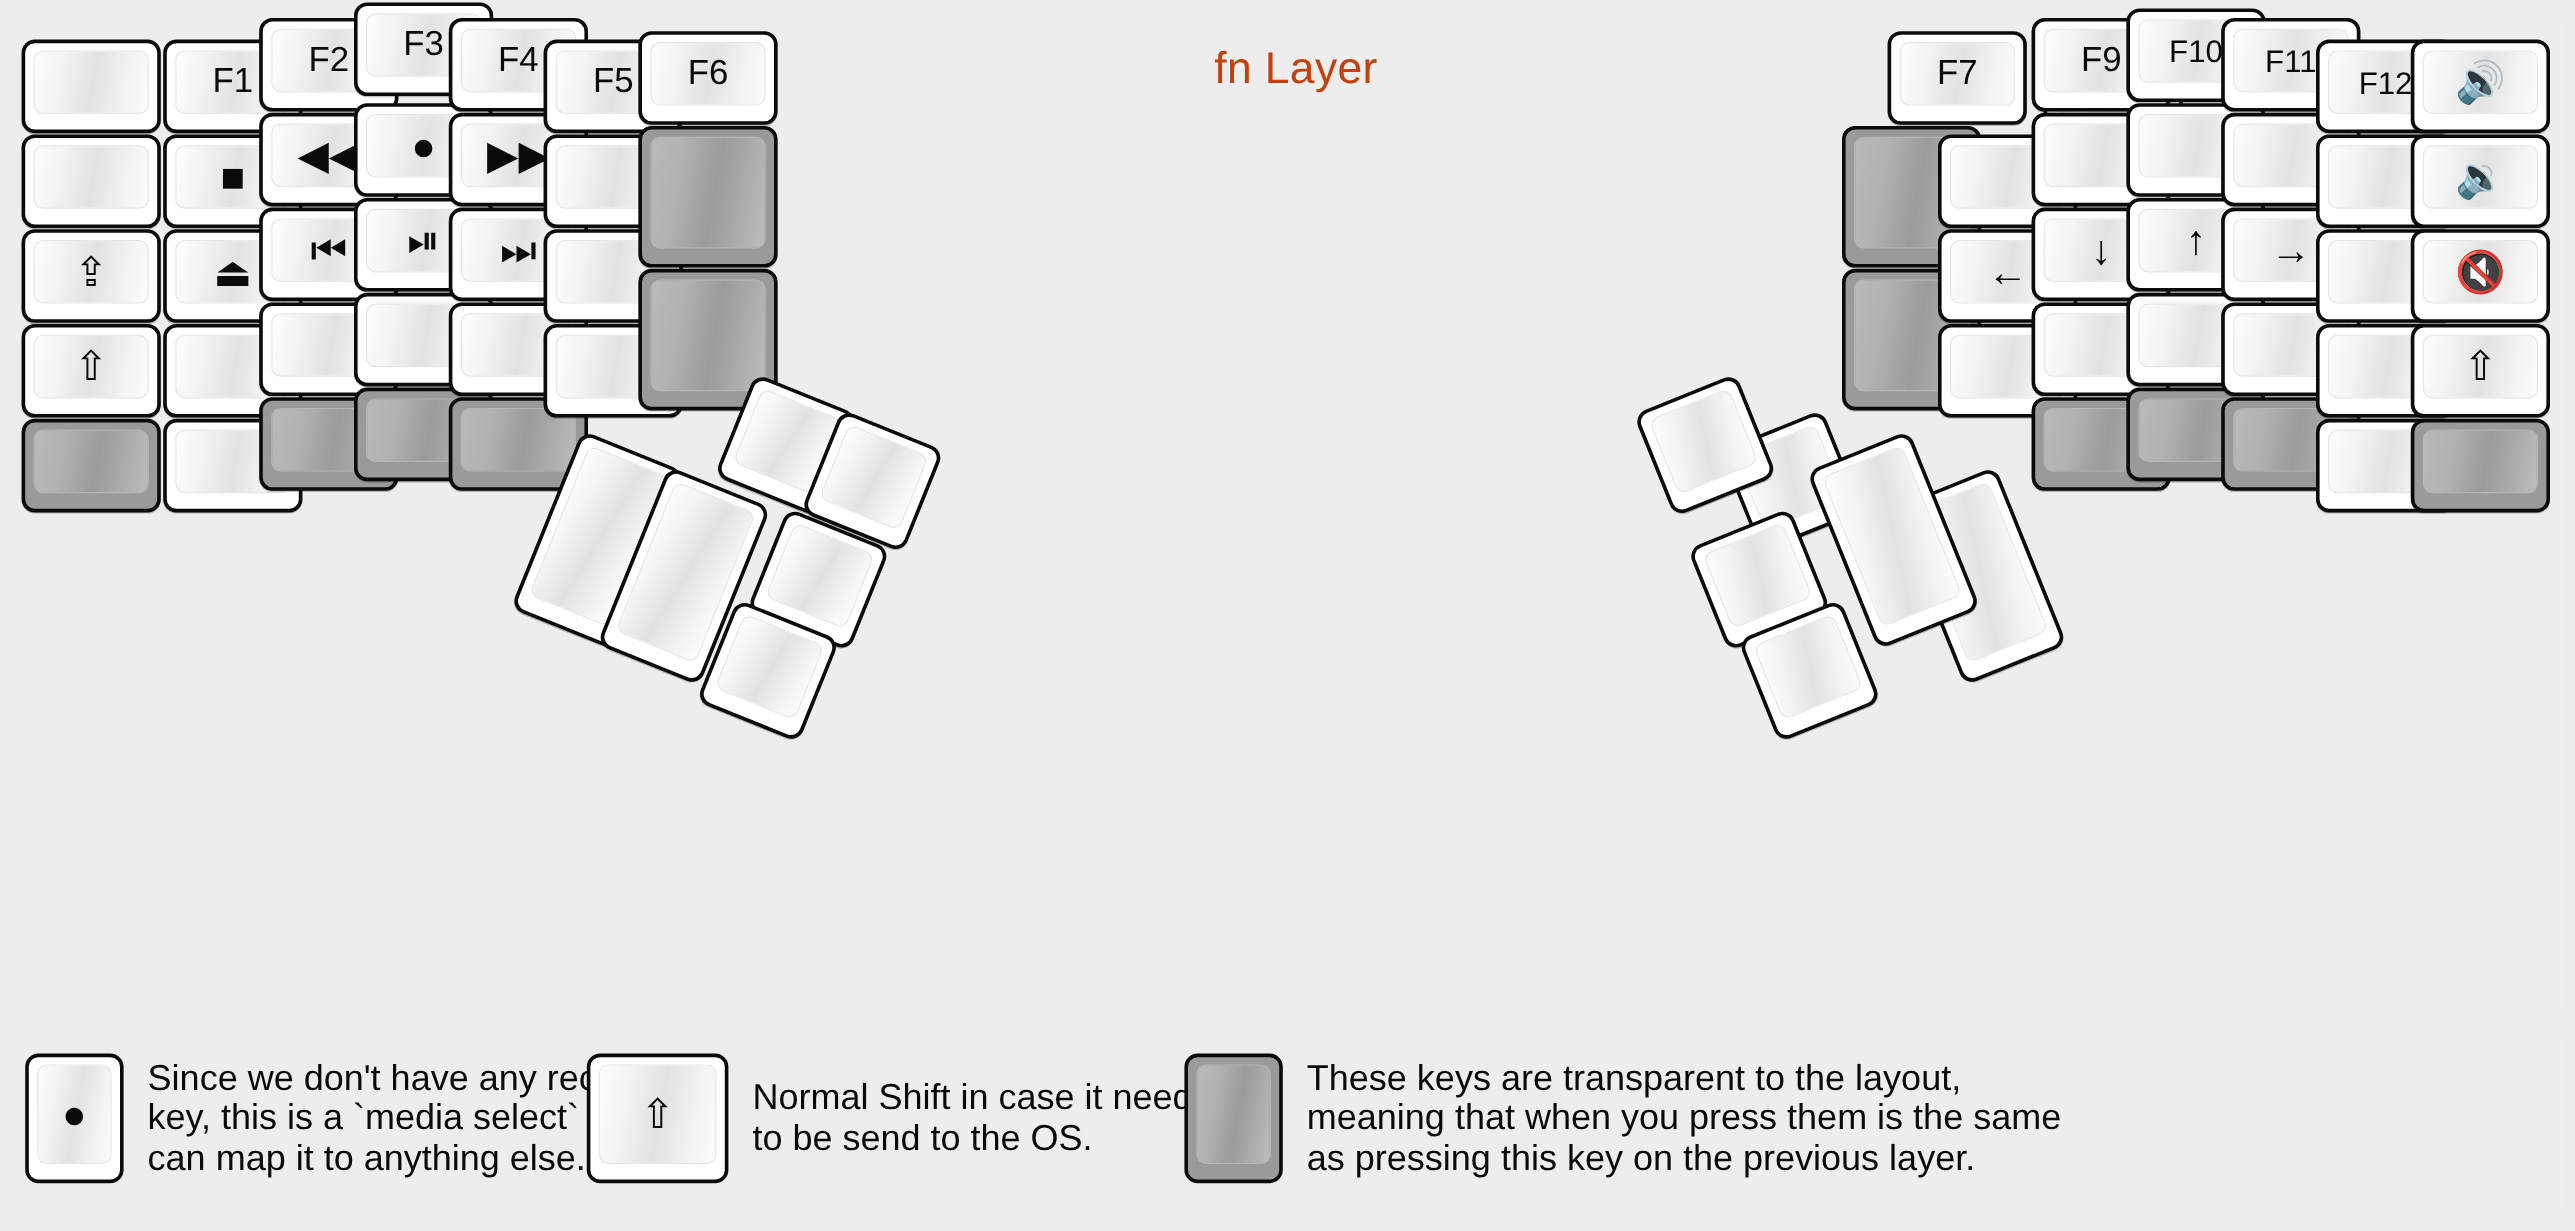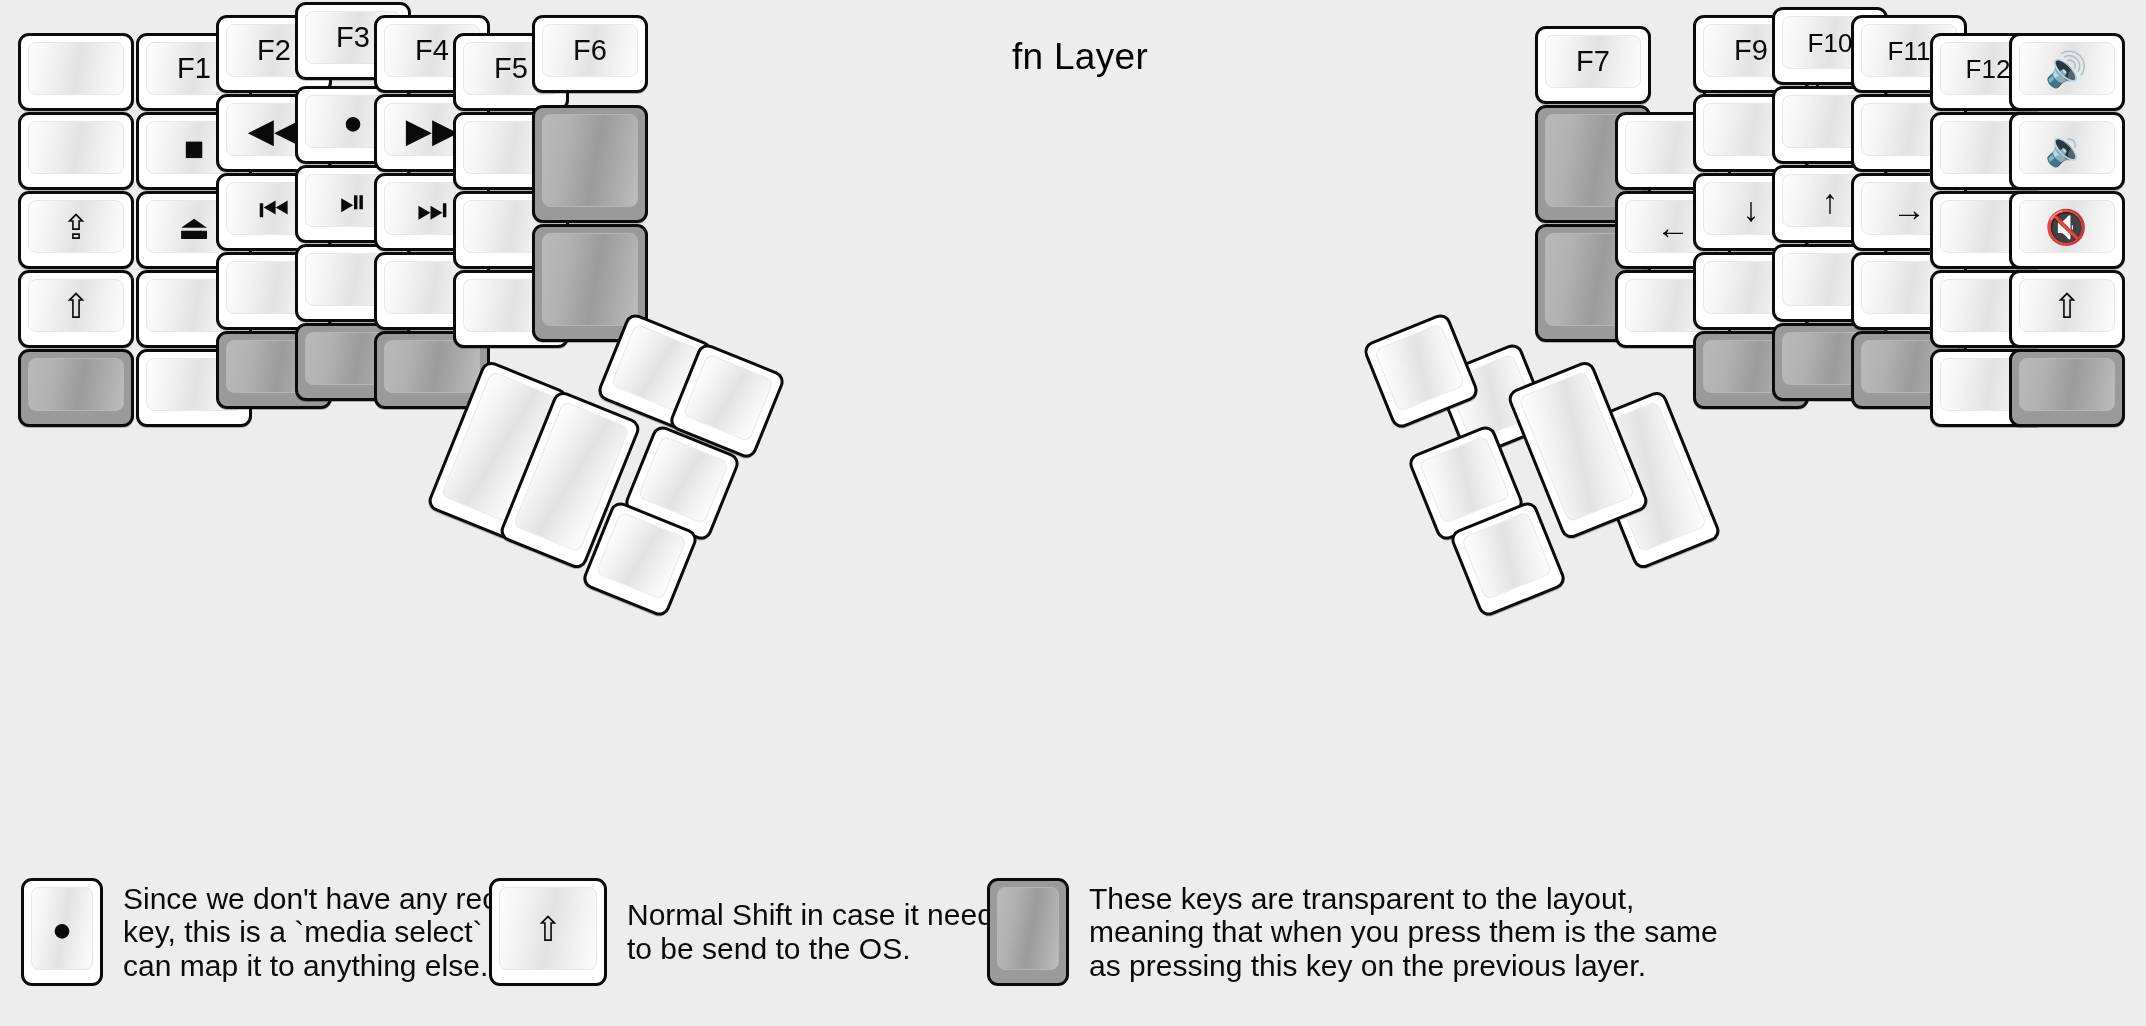--- a/index.html
+++ b/index.html
@@ -21,21 +21,21 @@
     border-radius:10px;
   }
 
   
   .layer-title{
     position:absolute;
     left:930px;top:36px;
     width:300px;
     text-align:center;
     font-size:37px;
-    color:#000000;
+    color:#c2410c;
     letter-spacing:.3px;
     white-space:nowrap;
   }
 
   
   .key{
     position:absolute;
     box-sizing:border-box;
     border:3px solid #0b0b0b;
     border-radius:11px;
@@ -255,36 +255,36 @@
       <div class="key" style="left: 453px; top: 191px; width: 116px; height: 78px;">
         <div class="cap">
           <span class="lbl "></span>
         </div>
       </div>
       <div class="key" style="left: 453px; top: 270px; width: 116px; height: 78px;">
         <div class="cap">
           <span class="lbl "></span>
         </div>
       </div>
-      <div class="key" style="left: 532px; top: 15px; width: 116px; height: 78px; padding-left: 16px;">
+      <div class="key" style="left: 532px; top: 26px; width: 116px; height: 78px; padding-left: 16px;">
         <div class="cap">
           <span class="lbl ">F6</span>
         </div>
       </div>
       <div class="key transparent" style="left: 532px; top: 105px; width: 116px; height: 118px;">
         <div class="cap">
           <span class="lbl "></span>
         </div>
       </div>
       <div class="key transparent" style="left: 532px; top: 224px; width: 116px; height: 118px;">
         <div class="cap">
           <span class="lbl "></span>
         </div>
       </div>
-      <div class="key" style="left: 1535px; top: 26px; width: 116px; height: 78px; padding-left: 40px;">
+      <div class="key" style="left: 1573px; top: 26px; width: 116px; height: 78px; padding-left: 40px;">
         <div class="cap">
           <span class="lbl ">F7</span>
         </div>
       </div>
       <div class="key transparent" style="left: 1535px; top: 105px; width: 116px; height: 118px;">
         <div class="cap">
           <span class="lbl "></span>
         </div>
       </div>
       <div class="key transparent" style="left: 1535px; top: 224px; width: 116px; height: 118px;">

